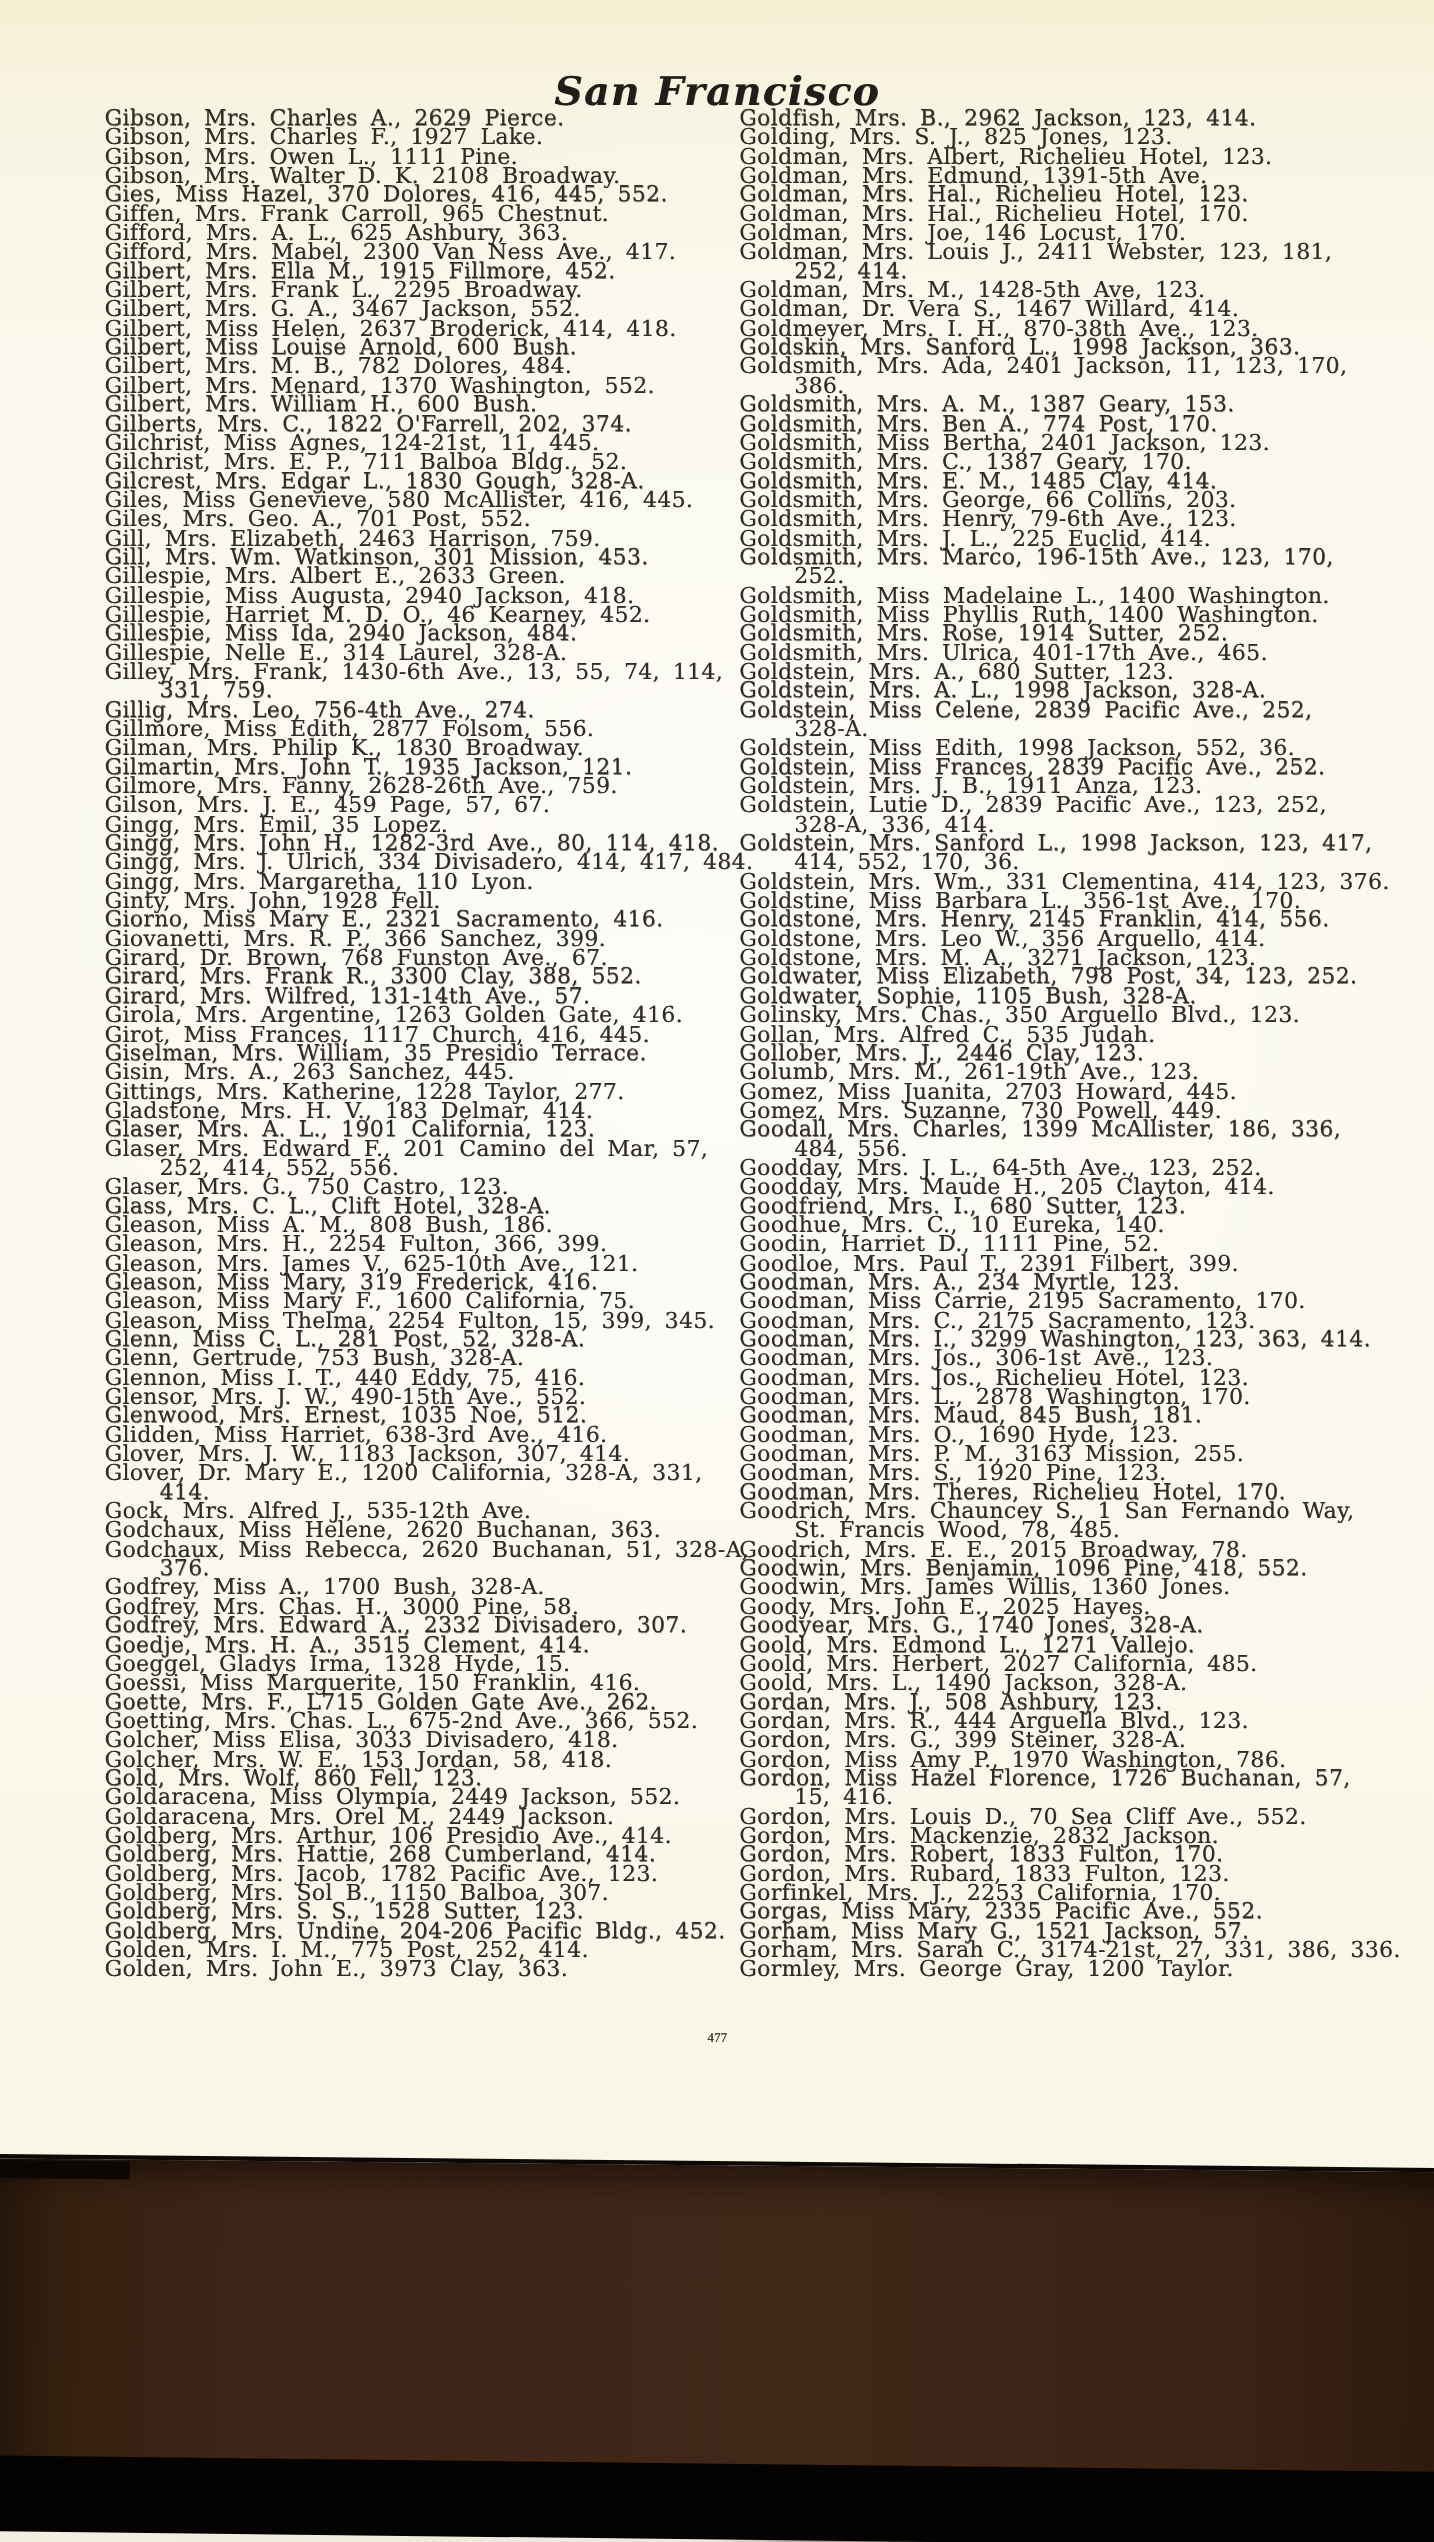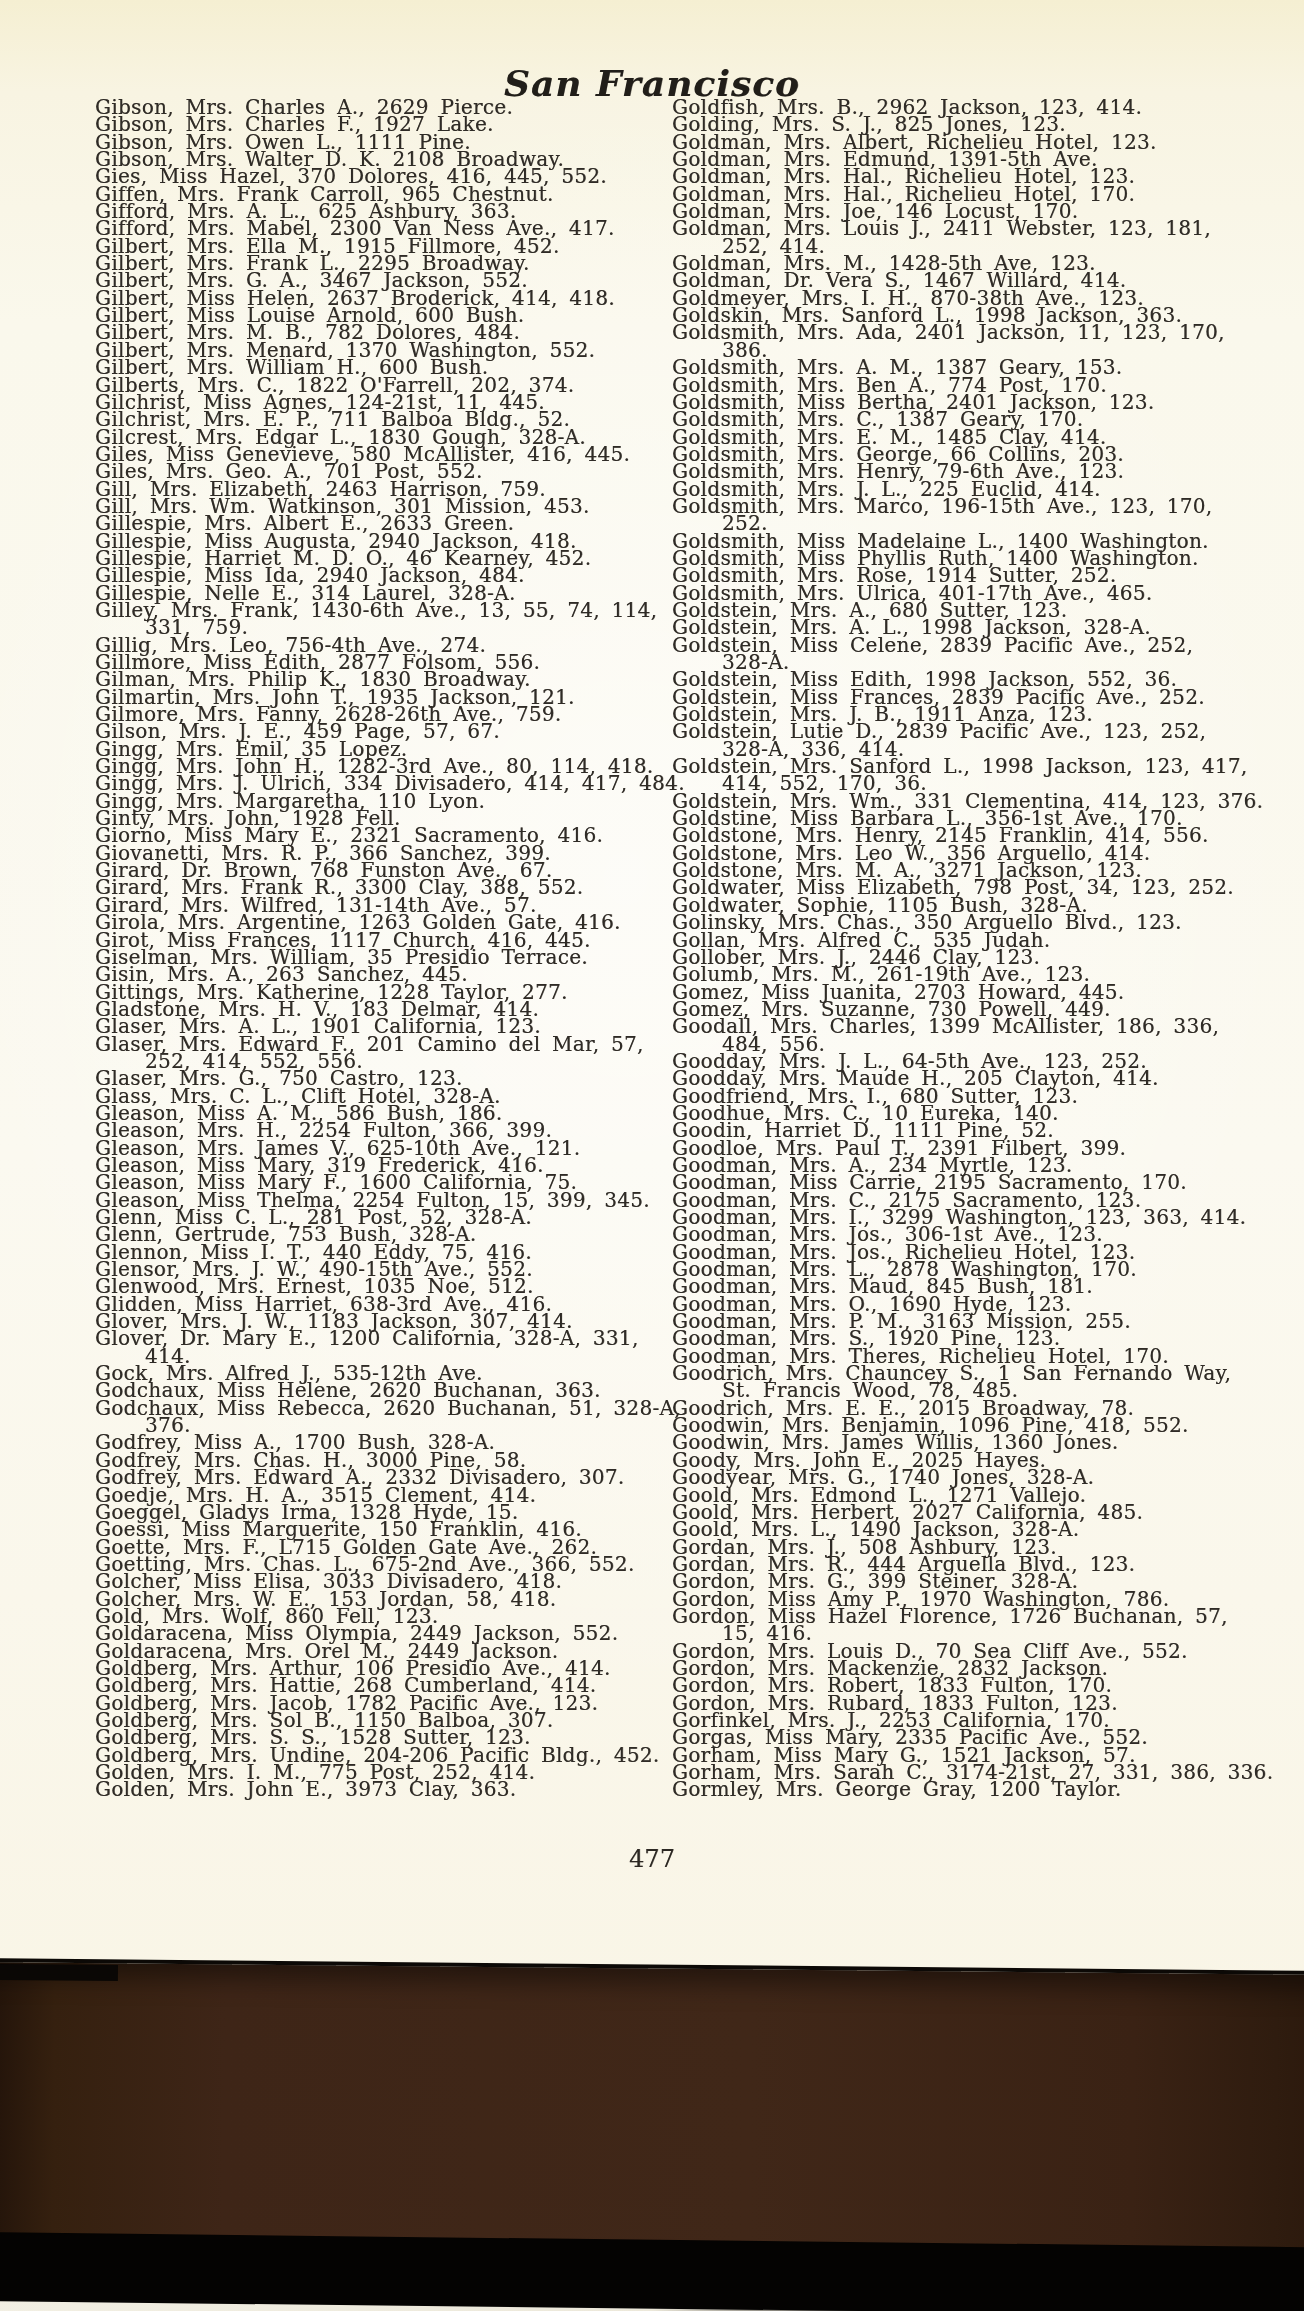--- a/index.html
+++ b/index.html
@@ -19,21 +19,21 @@
     position:absolute;top:99px;font-size:20px;line-height:17.35px;
     letter-spacing:0.3px;word-spacing:5px;white-space:nowrap;
     text-shadow:0.35px 0.35px 0.2px rgba(40,34,28,0.55);
   }
   .col-left{left:95px;width:575px;}
   .col-right{left:672px;width:615px;}
   .line{height:17.35px;overflow:visible;}
   .line.cont{padding-left:50px;}
   .pagenum{
     position:absolute;top:1845px;left:0;width:1304px;text-align:center;
-    font-size:24px;color:#2c2823;text-shadow:0.35px 0.35px 0.2px rgba(40,34,28,0.5);
+    font-size:12px;color:#2c2823;text-shadow:0.35px 0.35px 0.2px rgba(40,34,28,0.5);font-family:Liberation Serif, serif;
   }
   
   .scan-foot{position:absolute;left:0;top:1950px;width:1304px;height:361px;overflow:hidden;}
   .band-brown{
     position:absolute;left:-30px;top:8px;width:1420px;height:296px;
     transform:rotate(0.55deg);transform-origin:left top;
     border-top:4px solid #0c0906;
     background:linear-gradient(90deg,#1c0f08 0%,#35200f 6%,#3e2517 18%,#402718 55%,#3a2214 82%,#2f1c0f 92%,#271509 100%);
     box-shadow:inset 0 14px 26px rgba(0,0,0,0.45);
   }
@@ -109,21 +109,21 @@
       <div class="line">Girot, Miss Frances, 1117 Church, 416, 445.</div>
       <div class="line">Giselman, Mrs. William, 35 Presidio Terrace.</div>
       <div class="line">Gisin, Mrs. A., 263 Sanchez, 445.</div>
       <div class="line">Gittings, Mrs. Katherine, 1228 Taylor, 277.</div>
       <div class="line">Gladstone, Mrs. H. V., 183 Delmar, 414.</div>
       <div class="line">Glaser, Mrs. A. L., 1901 California, 123.</div>
       <div class="line">Glaser, Mrs. Edward F., 201 Camino del Mar, 57,</div>
       <div class="line cont">252, 414, 552, 556.</div>
       <div class="line">Glaser, Mrs. G., 750 Castro, 123.</div>
       <div class="line">Glass, Mrs. C. L., Clift Hotel, 328-A.</div>
-      <div class="line">Gleason, Miss A. M., 586 Bush, 186.</div>
+      <div class="line">Gleason, Miss A. M., 808 Bush, 186.</div>
       <div class="line">Gleason, Mrs. H., 2254 Fulton, 366, 399.</div>
       <div class="line">Gleason, Mrs. James V., 625-10th Ave., 121.</div>
       <div class="line">Gleason, Miss Mary, 319 Frederick, 416.</div>
       <div class="line">Gleason, Miss Mary F., 1600 California, 75.</div>
       <div class="line">Gleason, Miss Thelma, 2254 Fulton, 15, 399, 345.</div>
       <div class="line">Glenn, Miss C. L., 281 Post, 52, 328-A.</div>
       <div class="line">Glenn, Gertrude, 753 Bush, 328-A.</div>
       <div class="line">Glennon, Miss I. T., 440 Eddy, 75, 416.</div>
       <div class="line">Glensor, Mrs. J. W., 490-15th Ave., 552.</div>
       <div class="line">Glenwood, Mrs. Ernest, 1035 Noe, 512.</div>

